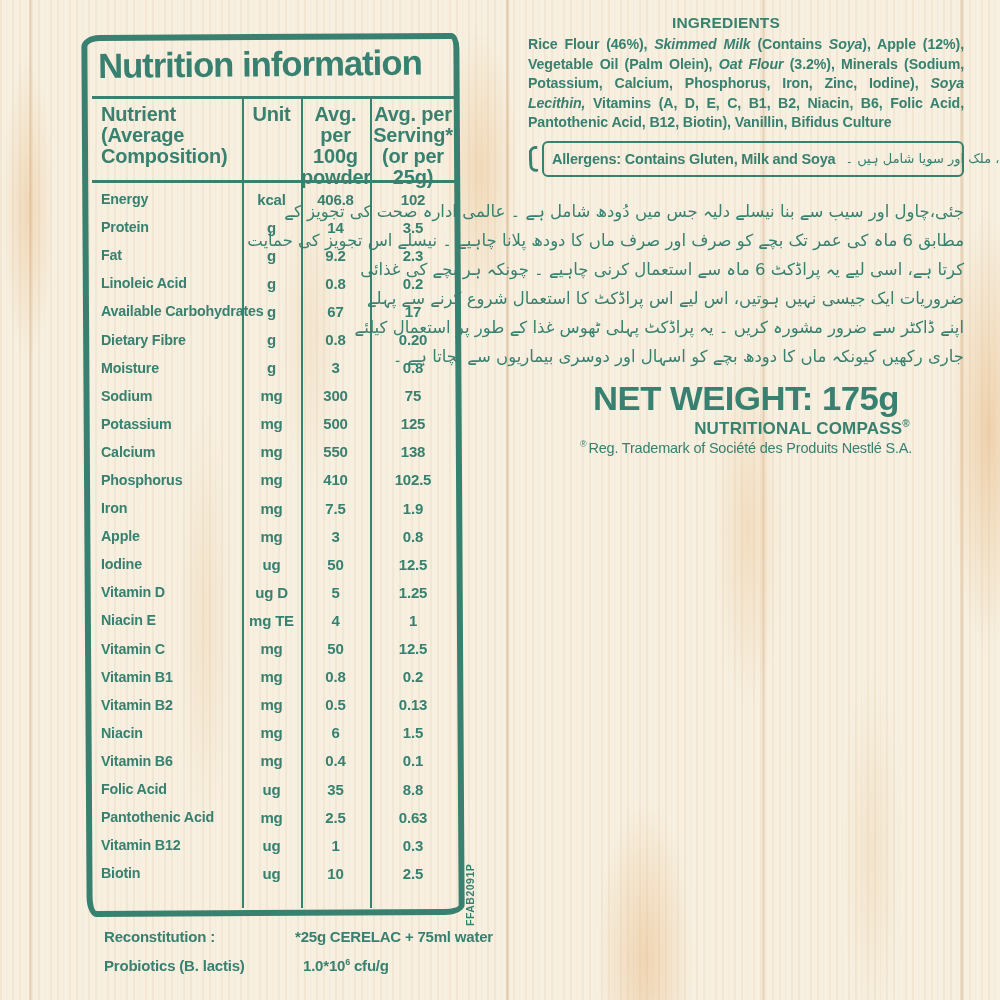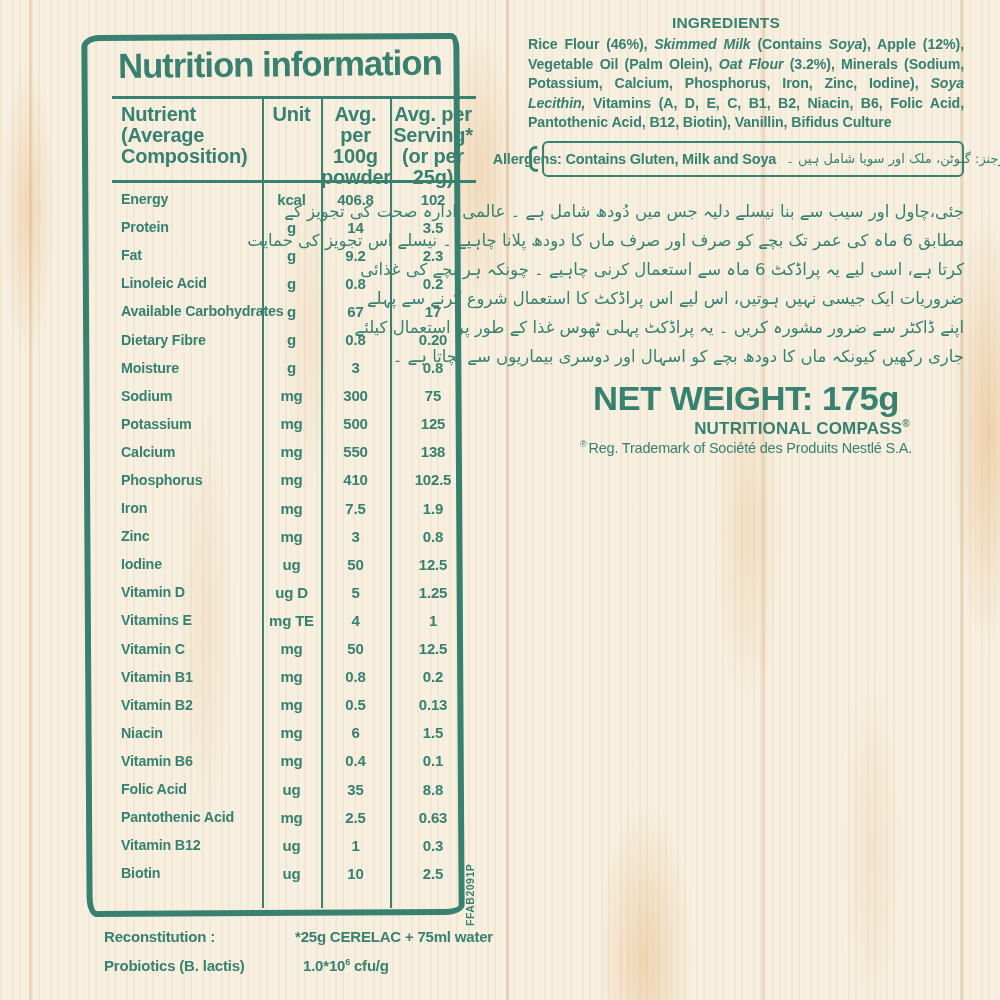--- a/index.html
+++ b/index.html
@@ -29,21 +29,21 @@
     color:#38806f;
   }
 
   
   .table-border{
     position:absolute; left:84px; top:34px; width:378px; height:882px;
     border:6px solid #38806f;
     border-radius:18px 8px 20px 10px / 12px 16px 10px 20px;
     transform:rotate(-0.35deg);
   }
-  .ntable{ position:absolute; left:92px; top:42px; width:364px; height:866px;margin-left:20px; }
+  .ntable{ position:absolute; left:92px; top:42px; width:364px; height:866px; }
   .ntitle{
     position:absolute; left:6px; top:4px; width:354px;
     font-size:35px; font-weight:bold; letter-spacing:-1px; white-space:nowrap;
     transform:rotate(-0.6deg) scaleX(0.99); transform-origin:left center;
   }
   .hline{ position:absolute; left:0; width:364px; height:2.5px; background:#38806f; }
   .vline{ position:absolute; top:54px; width:2px; height:812px; background:#38806f; }
 
   .hdr{
     position:absolute; left:0; top:60px; width:364px;
@@ -72,21 +72,21 @@
   .ing-head{ text-align:center; padding-right:40px; font-size:15.5px; font-weight:bold; letter-spacing:0.2px; }
   .ing-par{
     margin-top:3px; font-size:14.2px; font-weight:bold; line-height:19.6px;
     text-align:justify; letter-spacing:-0.1px;
   }
   .ing-par .ital{ font-style:italic; }
 
   .allerg-wrap{ position:relative; margin-top:8px; margin-left:14px; }
   .allerg-box{
     height:36px; border:2.5px solid #38806f; border-radius:6px;
-    display:flex; align-items:center; justify-content:center; gap:10px; padding:0 8px;
+    display:flex; align-items:center; justify-content:space-between; gap:10px; padding:0 8px;
   }
   .allerg-en{ font-size:14.5px; font-weight:bold; white-space:nowrap; letter-spacing:-0.2px; }
   .allerg-ur{ font-size:13px; font-family:"DejaVu Sans", sans-serif; direction:rtl; white-space:nowrap; }
   .bracket{
     position:absolute; left:-13px; top:5px; width:9px; height:26px;
     border-left:3px solid #38806f; border-top:3px solid #38806f; border-bottom:3px solid #38806f;
     border-radius:7px 0 0 7px; transform:rotate(-2deg);
   }
 
   .urdu{ margin-top:20px; direction:rtl; }
@@ -191,39 +191,39 @@
           <div class="cell">410</div>
           <div class="cell">102.5</div>
         </div>
         <div class="nrow">
           <div class="cell left">Iron</div>
           <div class="cell">mg</div>
           <div class="cell">7.5</div>
           <div class="cell">1.9</div>
         </div>
         <div class="nrow">
-          <div class="cell left">Zinc</div>
+          <div class="cell left">Apple</div>
           <div class="cell">mg</div>
           <div class="cell">3</div>
           <div class="cell">0.8</div>
         </div>
         <div class="nrow">
           <div class="cell left">Iodine</div>
           <div class="cell">ug</div>
           <div class="cell">50</div>
           <div class="cell">12.5</div>
         </div>
         <div class="nrow">
           <div class="cell left">Vitamin D</div>
           <div class="cell">ug D</div>
           <div class="cell">5</div>
           <div class="cell">1.25</div>
         </div>
         <div class="nrow">
-          <div class="cell left">Vitamins E</div>
+          <div class="cell left">Niacin E</div>
           <div class="cell">mg TE</div>
           <div class="cell">4</div>
           <div class="cell">1</div>
         </div>
         <div class="nrow">
           <div class="cell left">Vitamin C</div>
           <div class="cell">mg</div>
           <div class="cell">50</div>
           <div class="cell">12.5</div>
         </div>

